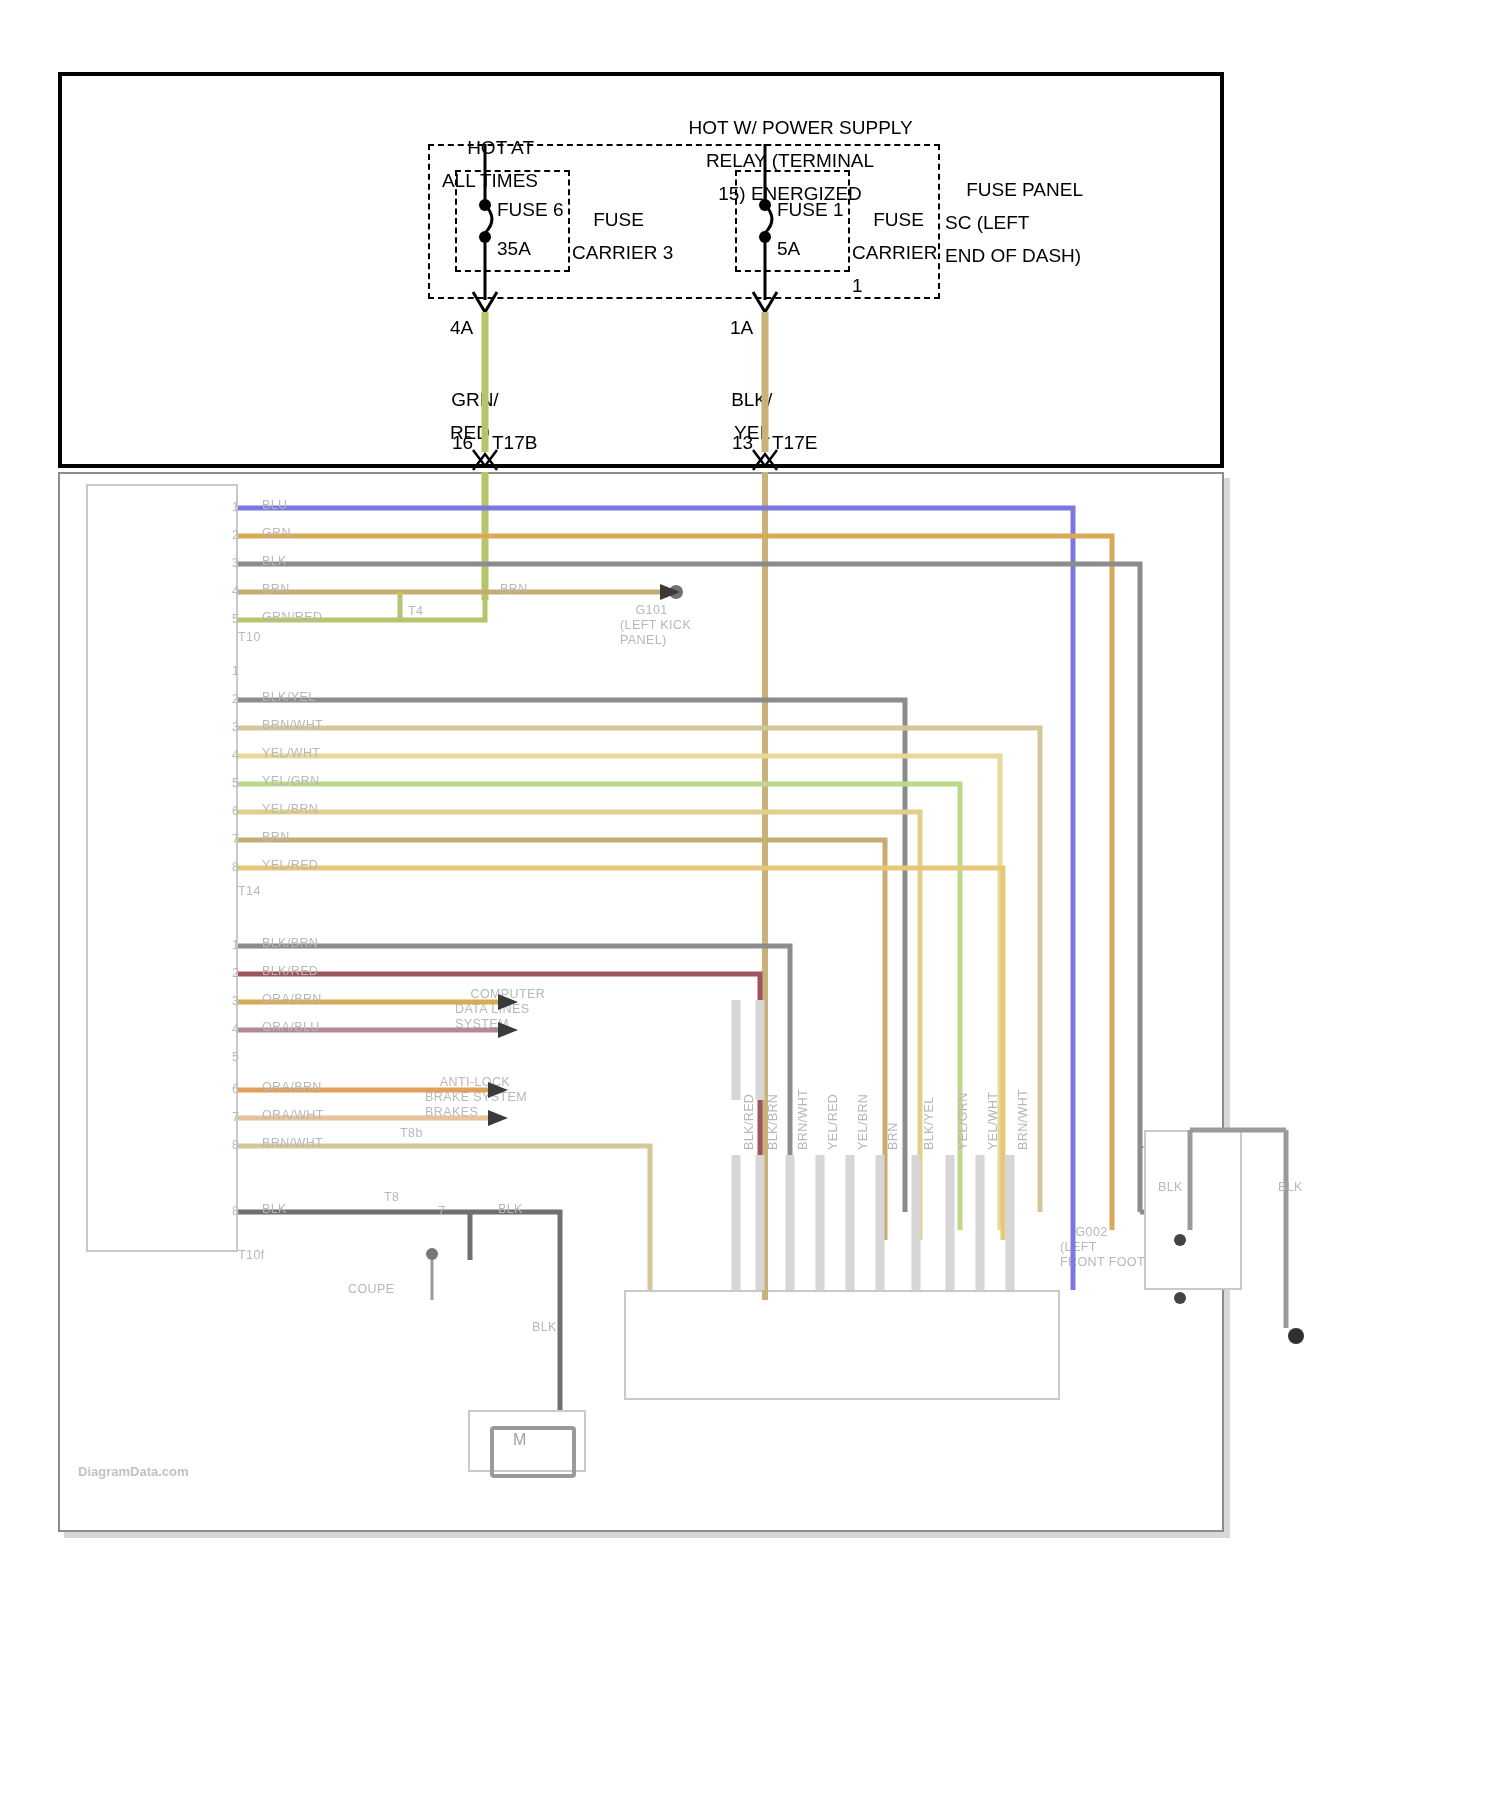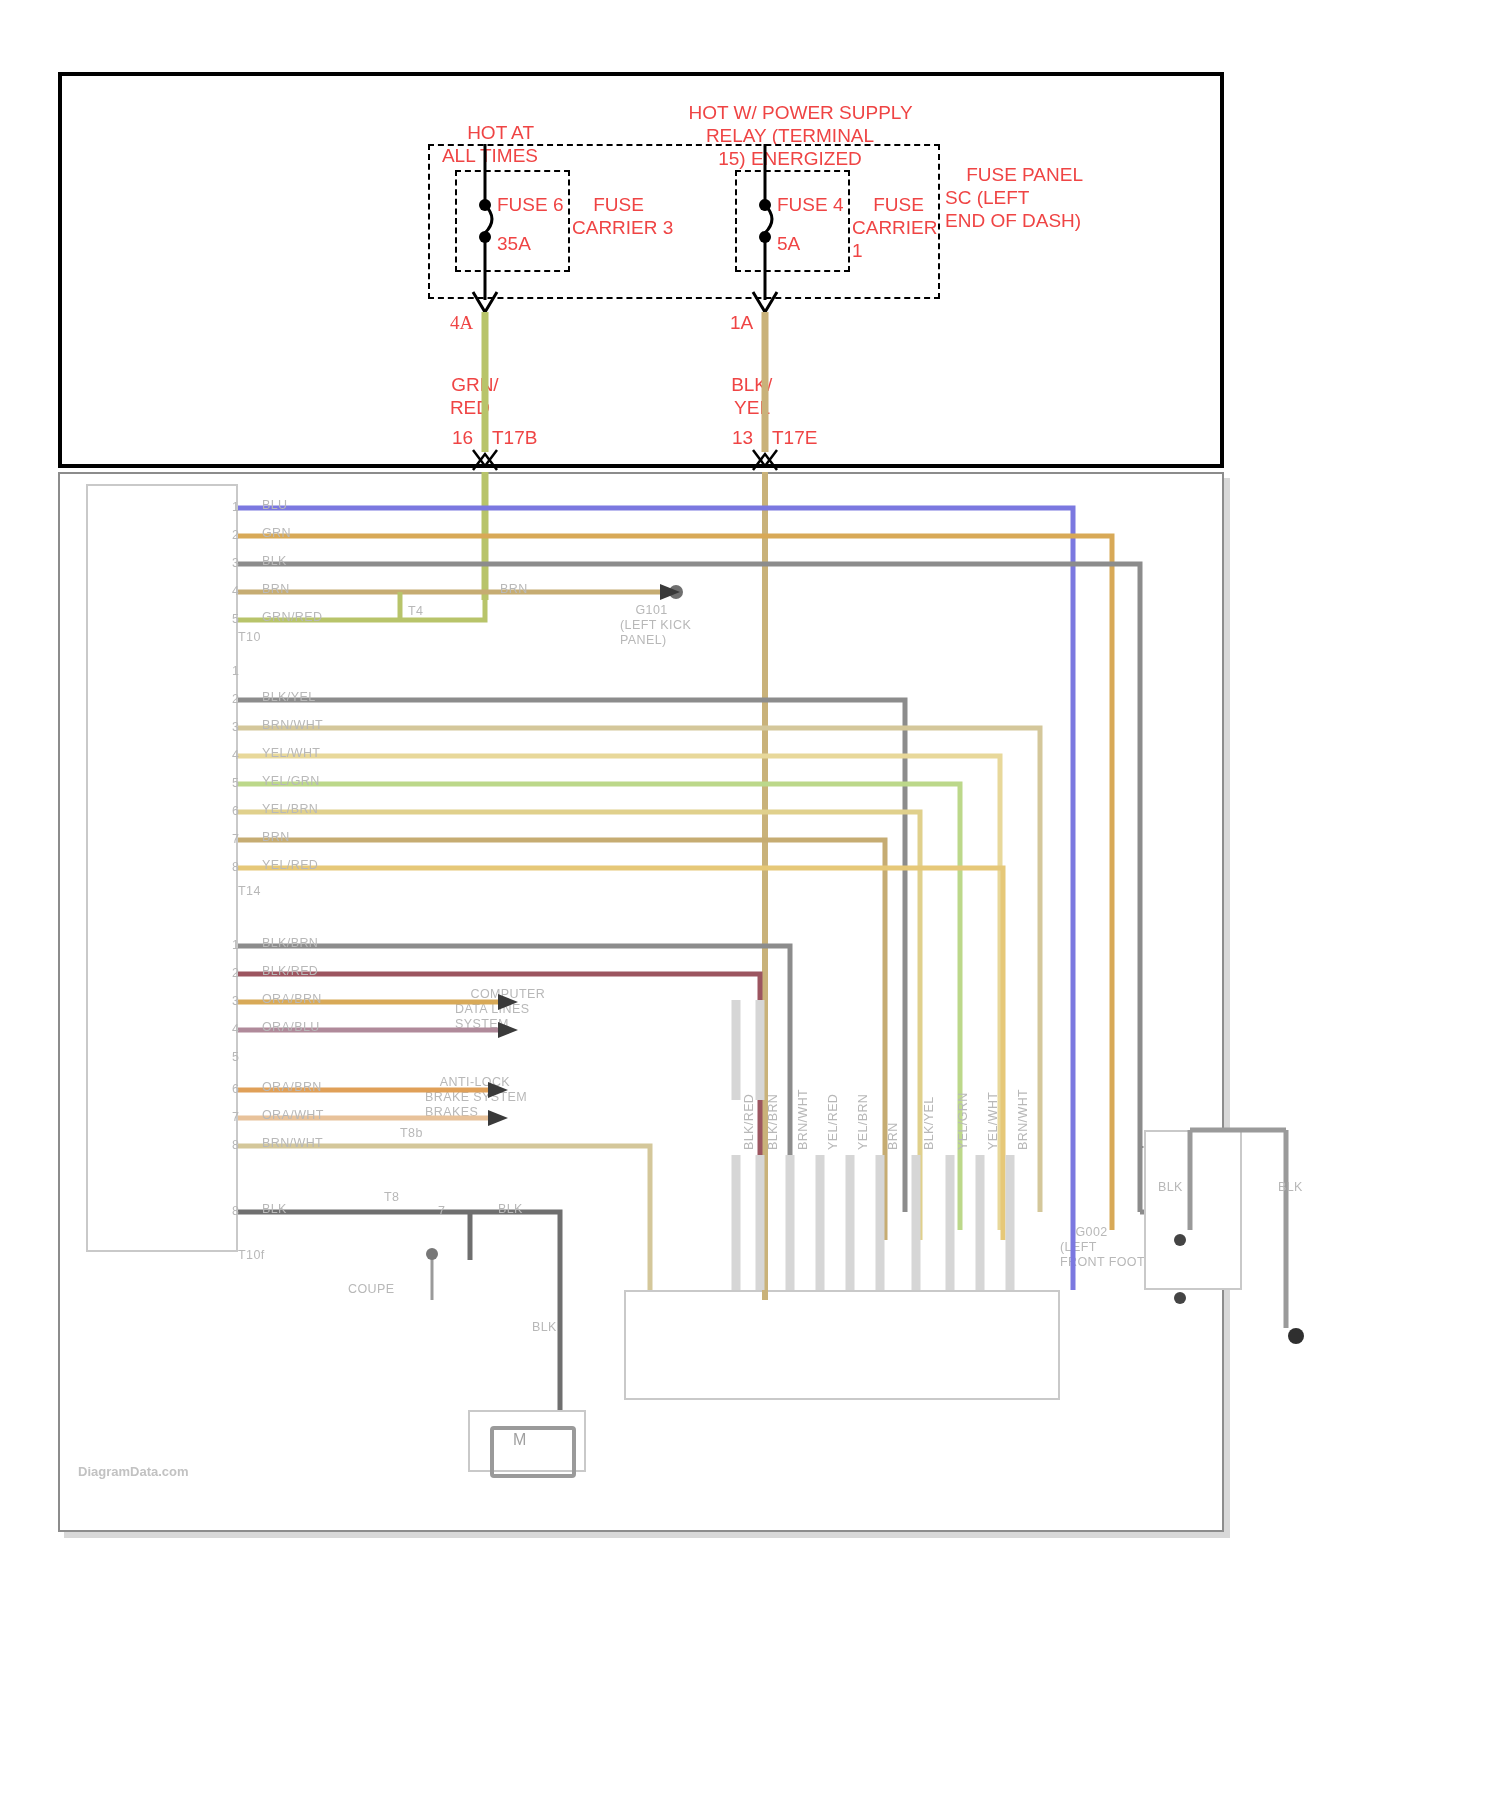--- a/index.html
+++ b/index.html
@@ -34,22 +34,22 @@
     width: 1166px;
     height: 1060px;
     border: 2px solid #8c8c8c;
     box-sizing: border-box;
     background: #ffffff;
     box-shadow: 6px 6px 0 #d8d8d8;
   }
   .lbl {
     position: absolute;
     font-size: 19px;
-    line-height: 23px;
-    color: #ef4444;
+    line-height: 33px;
+    color: #000000;
     white-space: pre;
   }
   .lbl.c { text-align: center; }
   .dash {
     position: absolute;
     border: 2px dashed #000000;
     box-sizing: border-box;
   }
   
   .flbl {
@@ -116,24 +116,24 @@
   </div>
   <div class="lbl" style="left:497px; top:193px;">FUSE 6</div>
   <div class="lbl" style="left:497px; top:232px;">35A</div>
 
   <div class="dash" style="left:735px; top:170px; width:115px; height:102px;"></div>
   <div class="lbl" style="left:852px; top:170px; width:100px;">
     <span style="white-space:pre-line">FUSE
 CARRIER
 1</span>
   </div>
-  <div class="lbl" style="left:777px; top:193px;">FUSE 4</div>
+  <div class="lbl" style="left:777px; top:193px;">FUSE 1</div>
   <div class="lbl" style="left:777px; top:232px;">5A</div>
 
-  <div class="lbl" style="left:450px; top:311px;font-family:Liberation Serif, serif;">4A</div>
+  <div class="lbl" style="left:450px; top:311px;">4A</div>
   <div class="lbl" style="left:430px; top:350px; width:60px; text-align:right;">
     <span style="white-space:pre-line">GRN/
 RED</span>
   </div>
   <div class="lbl" style="left:452px; top:426px;">16</div>
   <div class="lbl" style="left:492px; top:426px;">T17B</div>
 
   <div class="lbl" style="left:730px; top:311px;">1A</div>
   <div class="lbl" style="left:710px; top:350px; width:60px; text-align:right;">
     <span style="white-space:pre-line">BLK/

